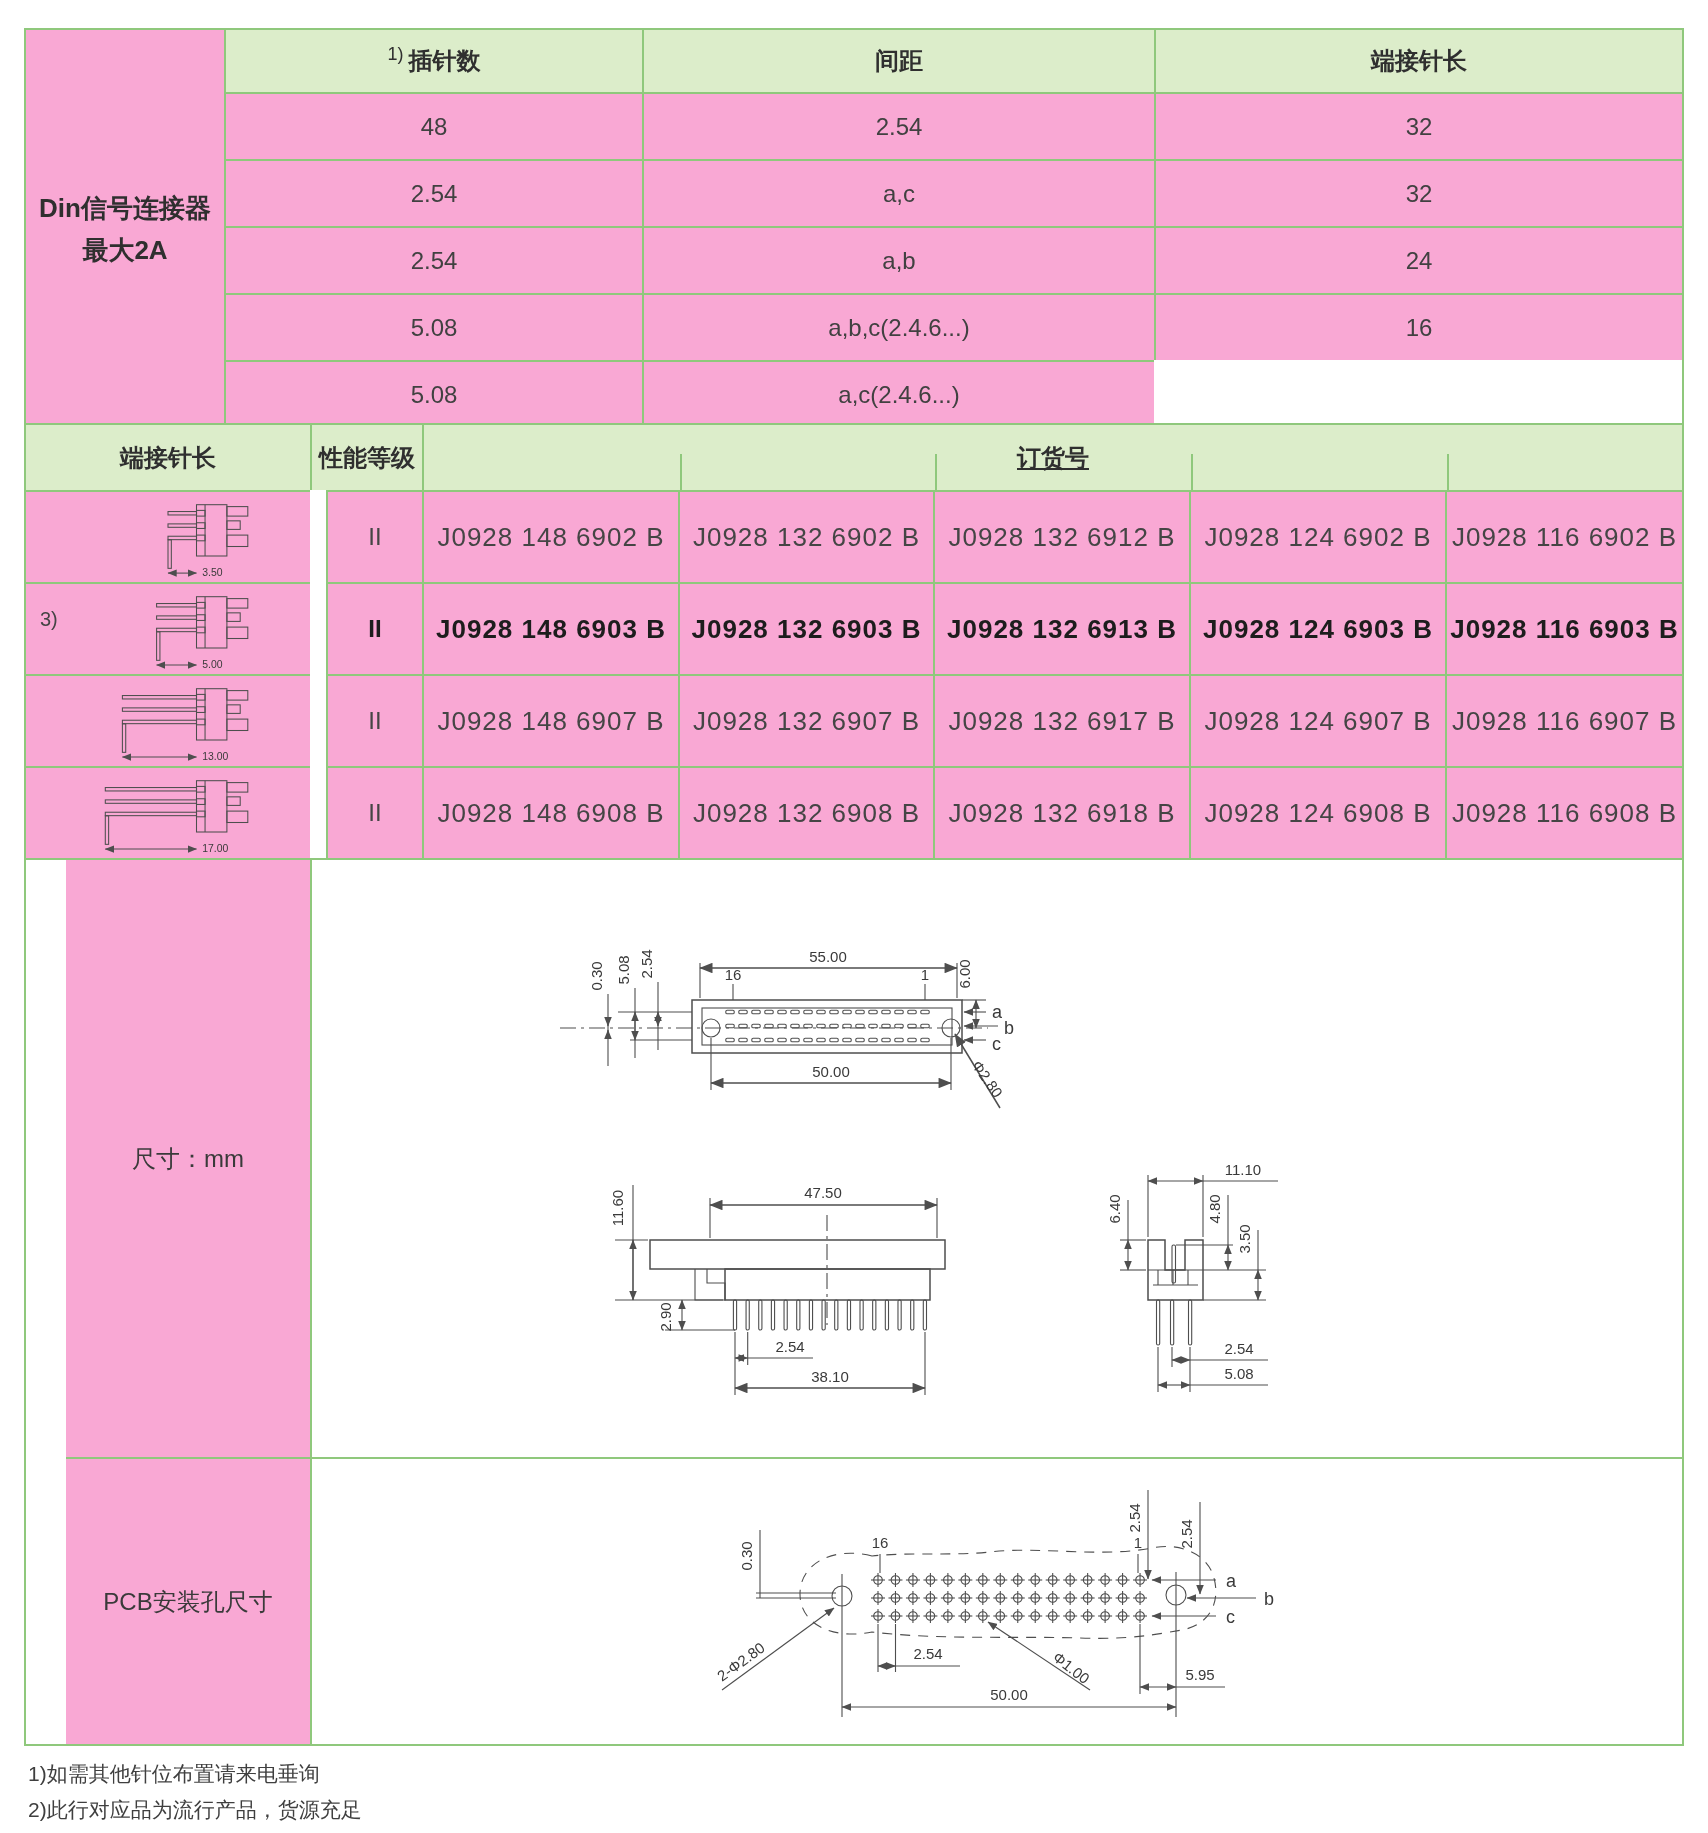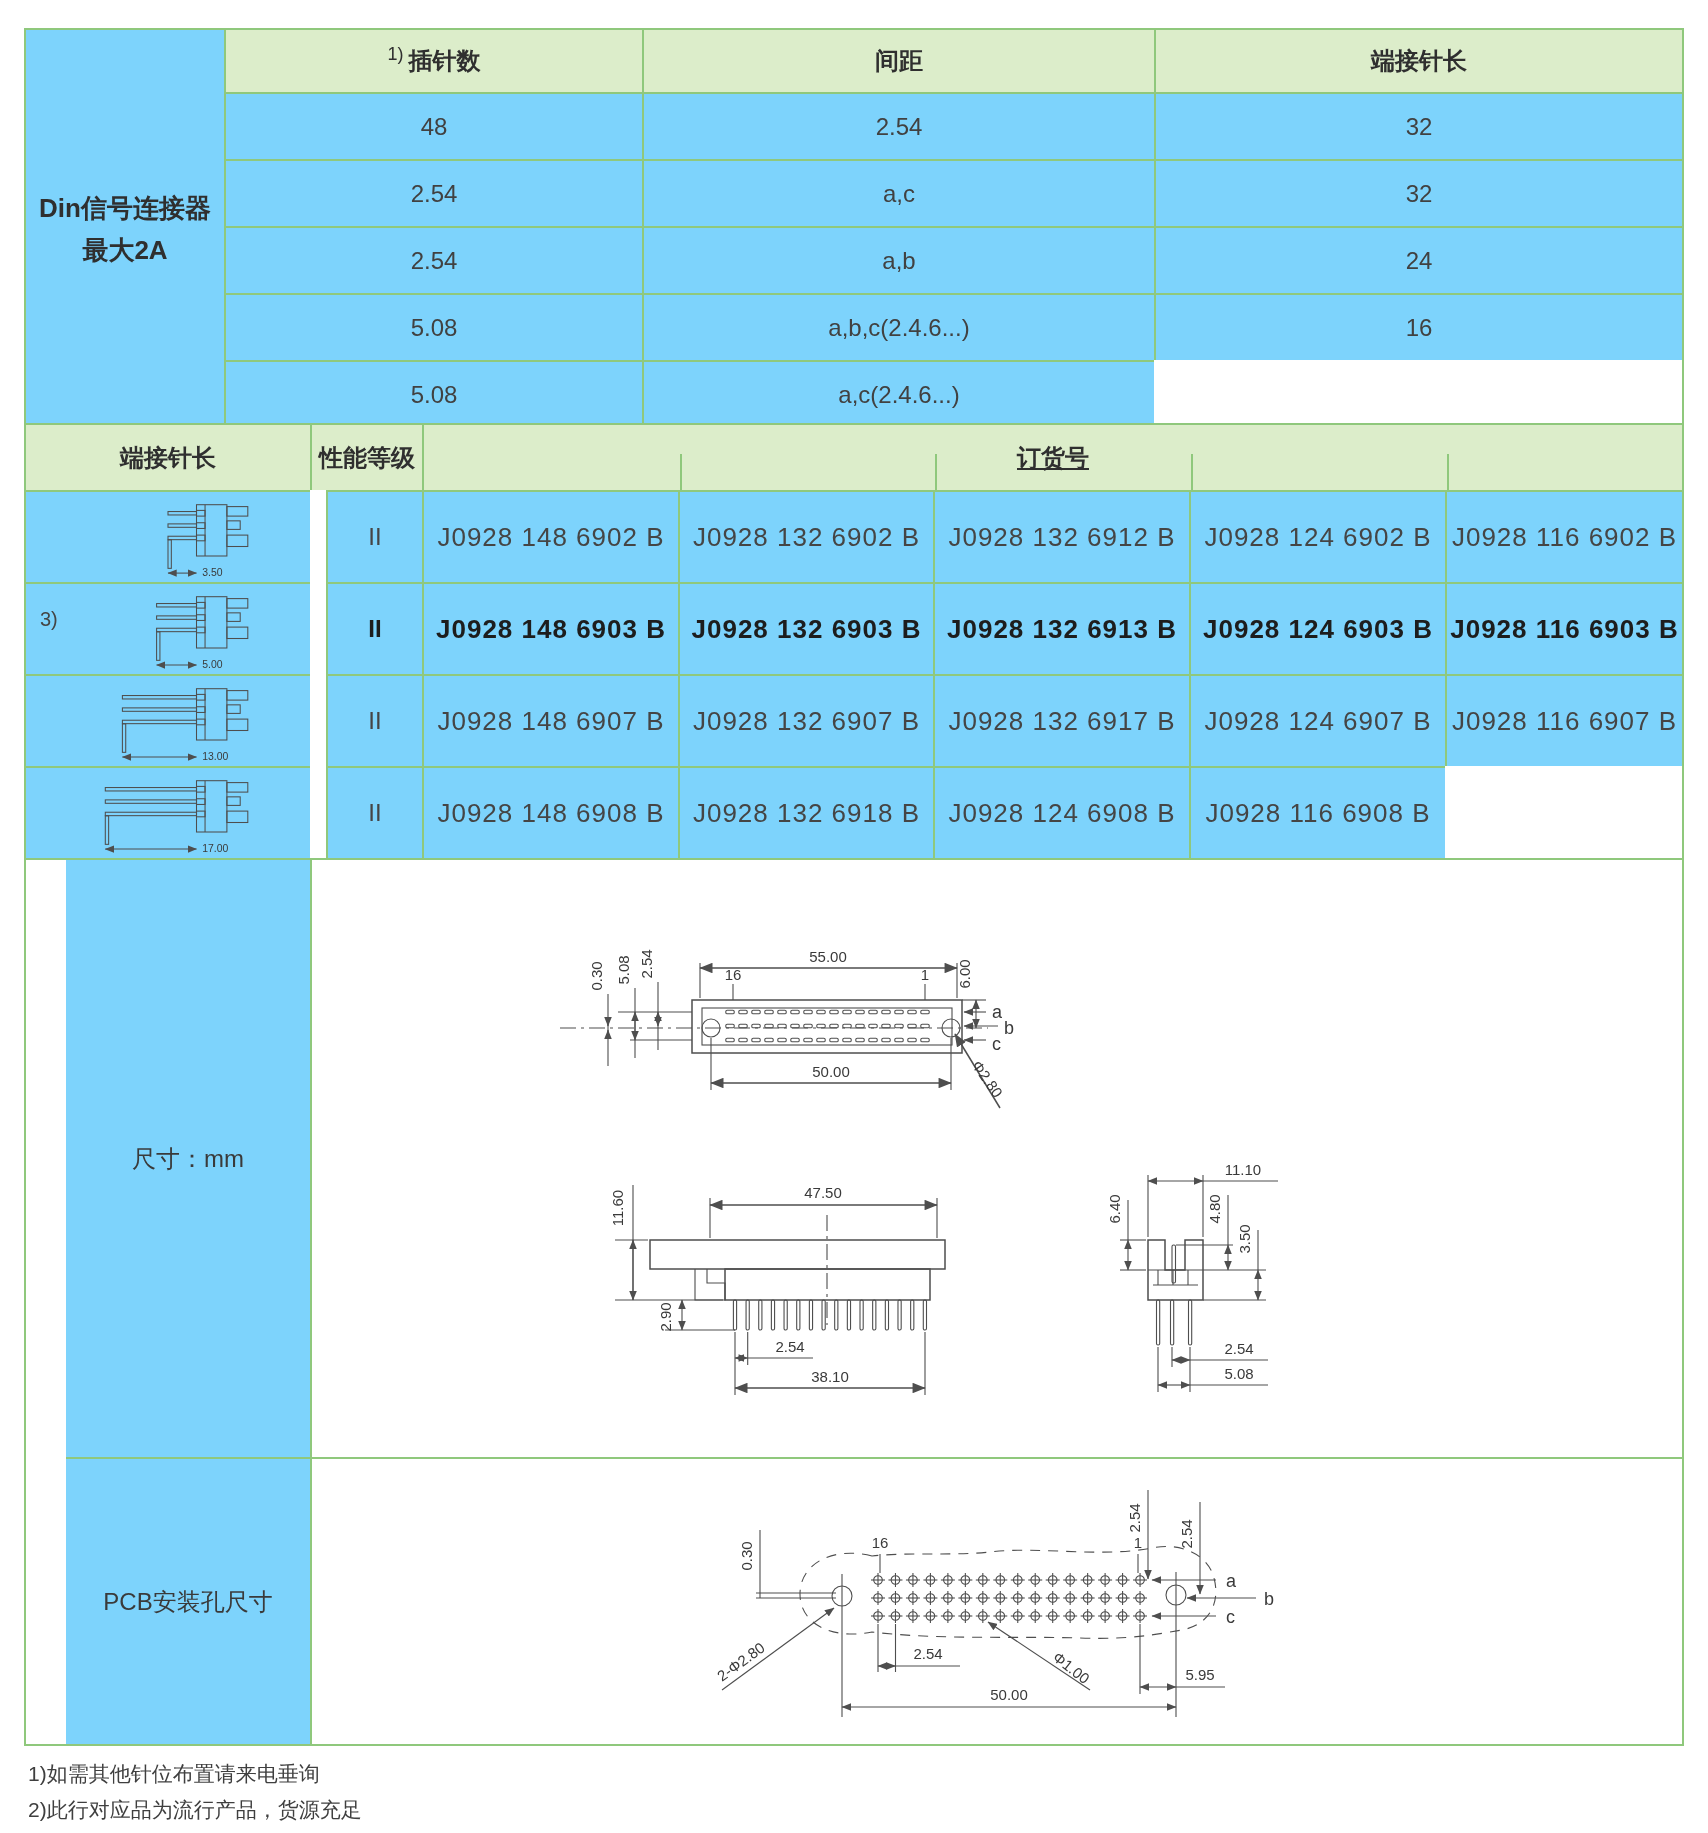--- a/index.html
+++ b/index.html
@@ -5,21 +5,21 @@
   :root{
     --bd:#8fc87c;
     --hd:#dcedca;
     --tx:#3a3a3a;
     --ln:#4e4e4e;
   }
   html,body{margin:0;padding:0;background:#ffffff;}
   body{font-family:"Liberation Sans",sans-serif;color:var(--tx);}
   .page{position:relative;width:1708px;height:1833px;background:#fff;overflow:hidden;}
   .grid{position:absolute;display:grid;border:2px solid var(--bd);background:#fff;}
-  .c{display:flex;align-items:center;justify-content:center;box-sizing:border-box;background:#7dd3fc;}
+  .c{display:flex;align-items:center;justify-content:center;box-sizing:border-box;background:#f9a8d4;}
   .bl{border-left:2px solid var(--bd);}
   .bt{border-top:2px solid var(--bd);}
   .hd{background:var(--hd);font-weight:bold;font-size:24px;color:#2f2f2f;}
   .pre{font-size:18px;font-weight:400;margin-right:5px;position:relative;top:-7px;}
   .lblcell{flex-direction:column;font-weight:bold;font-size:26px;line-height:42px;color:#2f2f2f;}
   .num{font-size:24px;color:#414141;}
   .ord{font-size:26px;letter-spacing:1px;color:#454545;white-space:nowrap;}
   .grade{font-size:24px;color:#454545;margin-left:16px;}
   .b{font-weight:bold;color:#1d1d1d;}
   .iconcell{position:relative;}
@@ -200,20 +200,21 @@
             <rect x="34" y="30.2" width="96" height="3.6"></rect>
             <rect x="34" y="43.2" width="96" height="3.6"></rect>
           <rect x="34" y="47" width="3.5" height="30"></rect>
           <line x1="34" y1="82" x2="130" y2="82" marker-start="url(#ar)" marker-end="url(#ar)"></line>
         </g>
         <text class="it" x="136" y="85">17.00</text>
       </svg>
     </div>
     <div class="c bl bt grade">II</div>
     <div class="c bl bt ord">J0928 148 6908 B</div>
+    <div class="c bl bt ord">J0928 132 6908 B</div>
     <div class="c bl bt ord">J0928 132 6918 B</div>
     <div class="c bl bt ord">J0928 124 6908 B</div>
     <div class="c bl bt ord">J0928 116 6908 B</div>
   </div>
 
   <div class="grid" style="left:24px;top:858px;grid-template-columns:284px 1372px;grid-template-rows:597px 287px;">
     <div class="c seclbl">尺寸：mm</div>
 
     <div class="bl drawcell">
 

